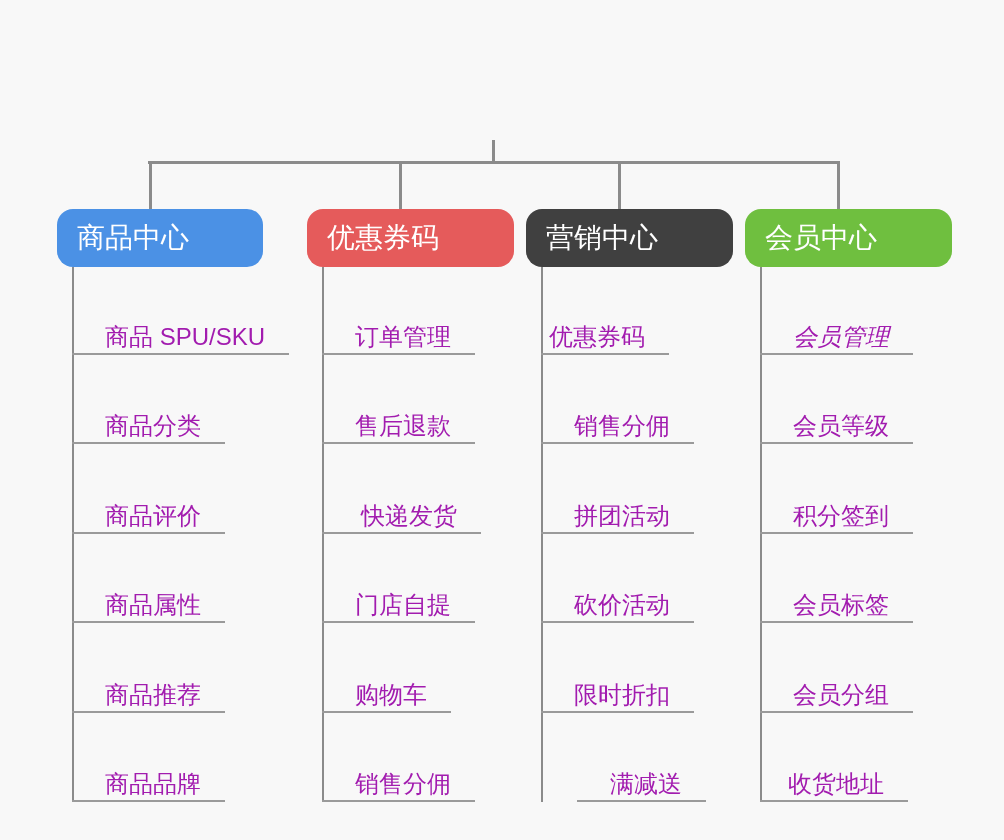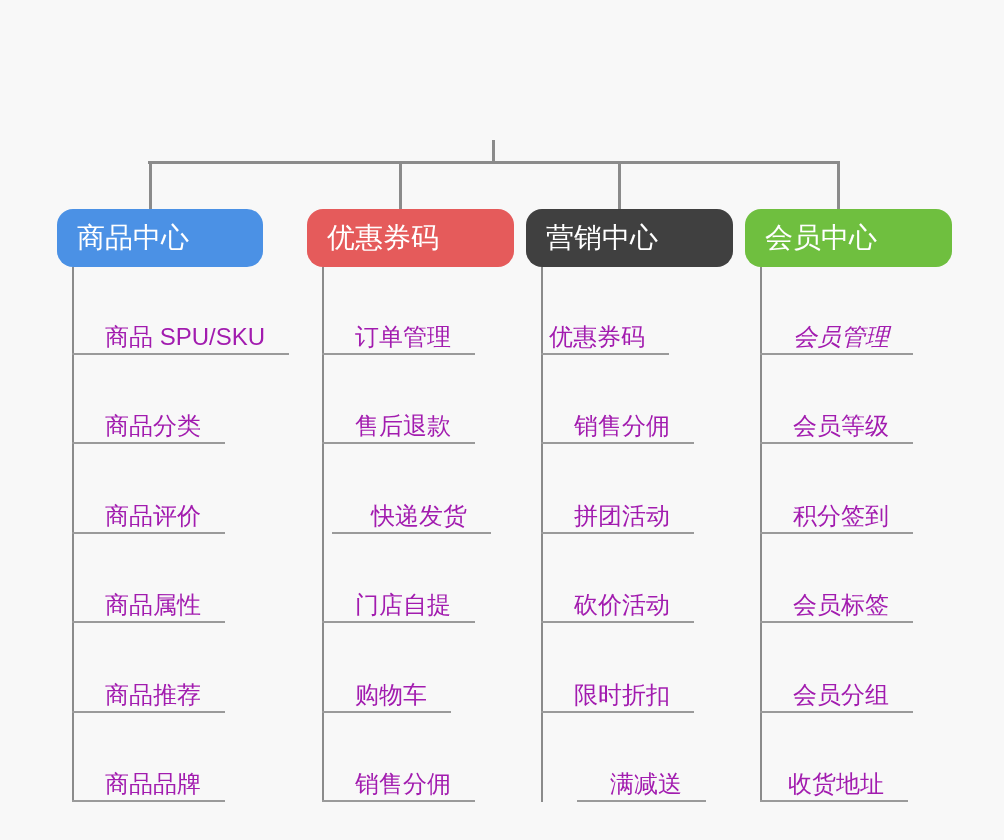--- a/index.html
+++ b/index.html
@@ -81,21 +81,21 @@
         <div class="leaf" style="left: 72px; top: 762px;">商品品牌</div>
       </div>
       <div class="branch">
     <div class="conn" style="left: 399px; top: 163px; width: 3px; height: 46px;"></div>
     <div class="branch-box" style="left: 307px; top: 209px; width: 187px; background: rgb(229, 91, 91);">
       <span>优惠券码</span>
     </div>
     <div class="conn vline" style="left: 322px; top: 267px; width: 2px; height: 535px;"></div>
   <div class="leaf" style="left: 322px; top: 315px;">订单管理</div>
         <div class="leaf" style="left: 322px; top: 404px;">售后退款</div>
-        <div class="leaf" style="left: 332px; top: 494px; padding-left: 39px;">快递发货</div>
+        <div class="leaf" style="left: 322px; top: 494px; padding-left: 39px;">快递发货</div>
         <div class="leaf" style="left: 322px; top: 583px;">门店自提</div>
         <div class="leaf" style="left: 322px; top: 673px;">购物车</div>
         <div class="leaf" style="left: 322px; top: 762px;">销售分佣</div>
       </div>
       <div class="branch">
     <div class="conn" style="left: 618px; top: 163px; width: 3px; height: 46px;"></div>
     <div class="branch-box" style="left: 526px; top: 209px; width: 187px; background: #404040;">
       <span>营销中心</span>
     </div>
     <div class="conn vline" style="left: 541px; top: 267px; width: 2px; height: 535px;"></div>

